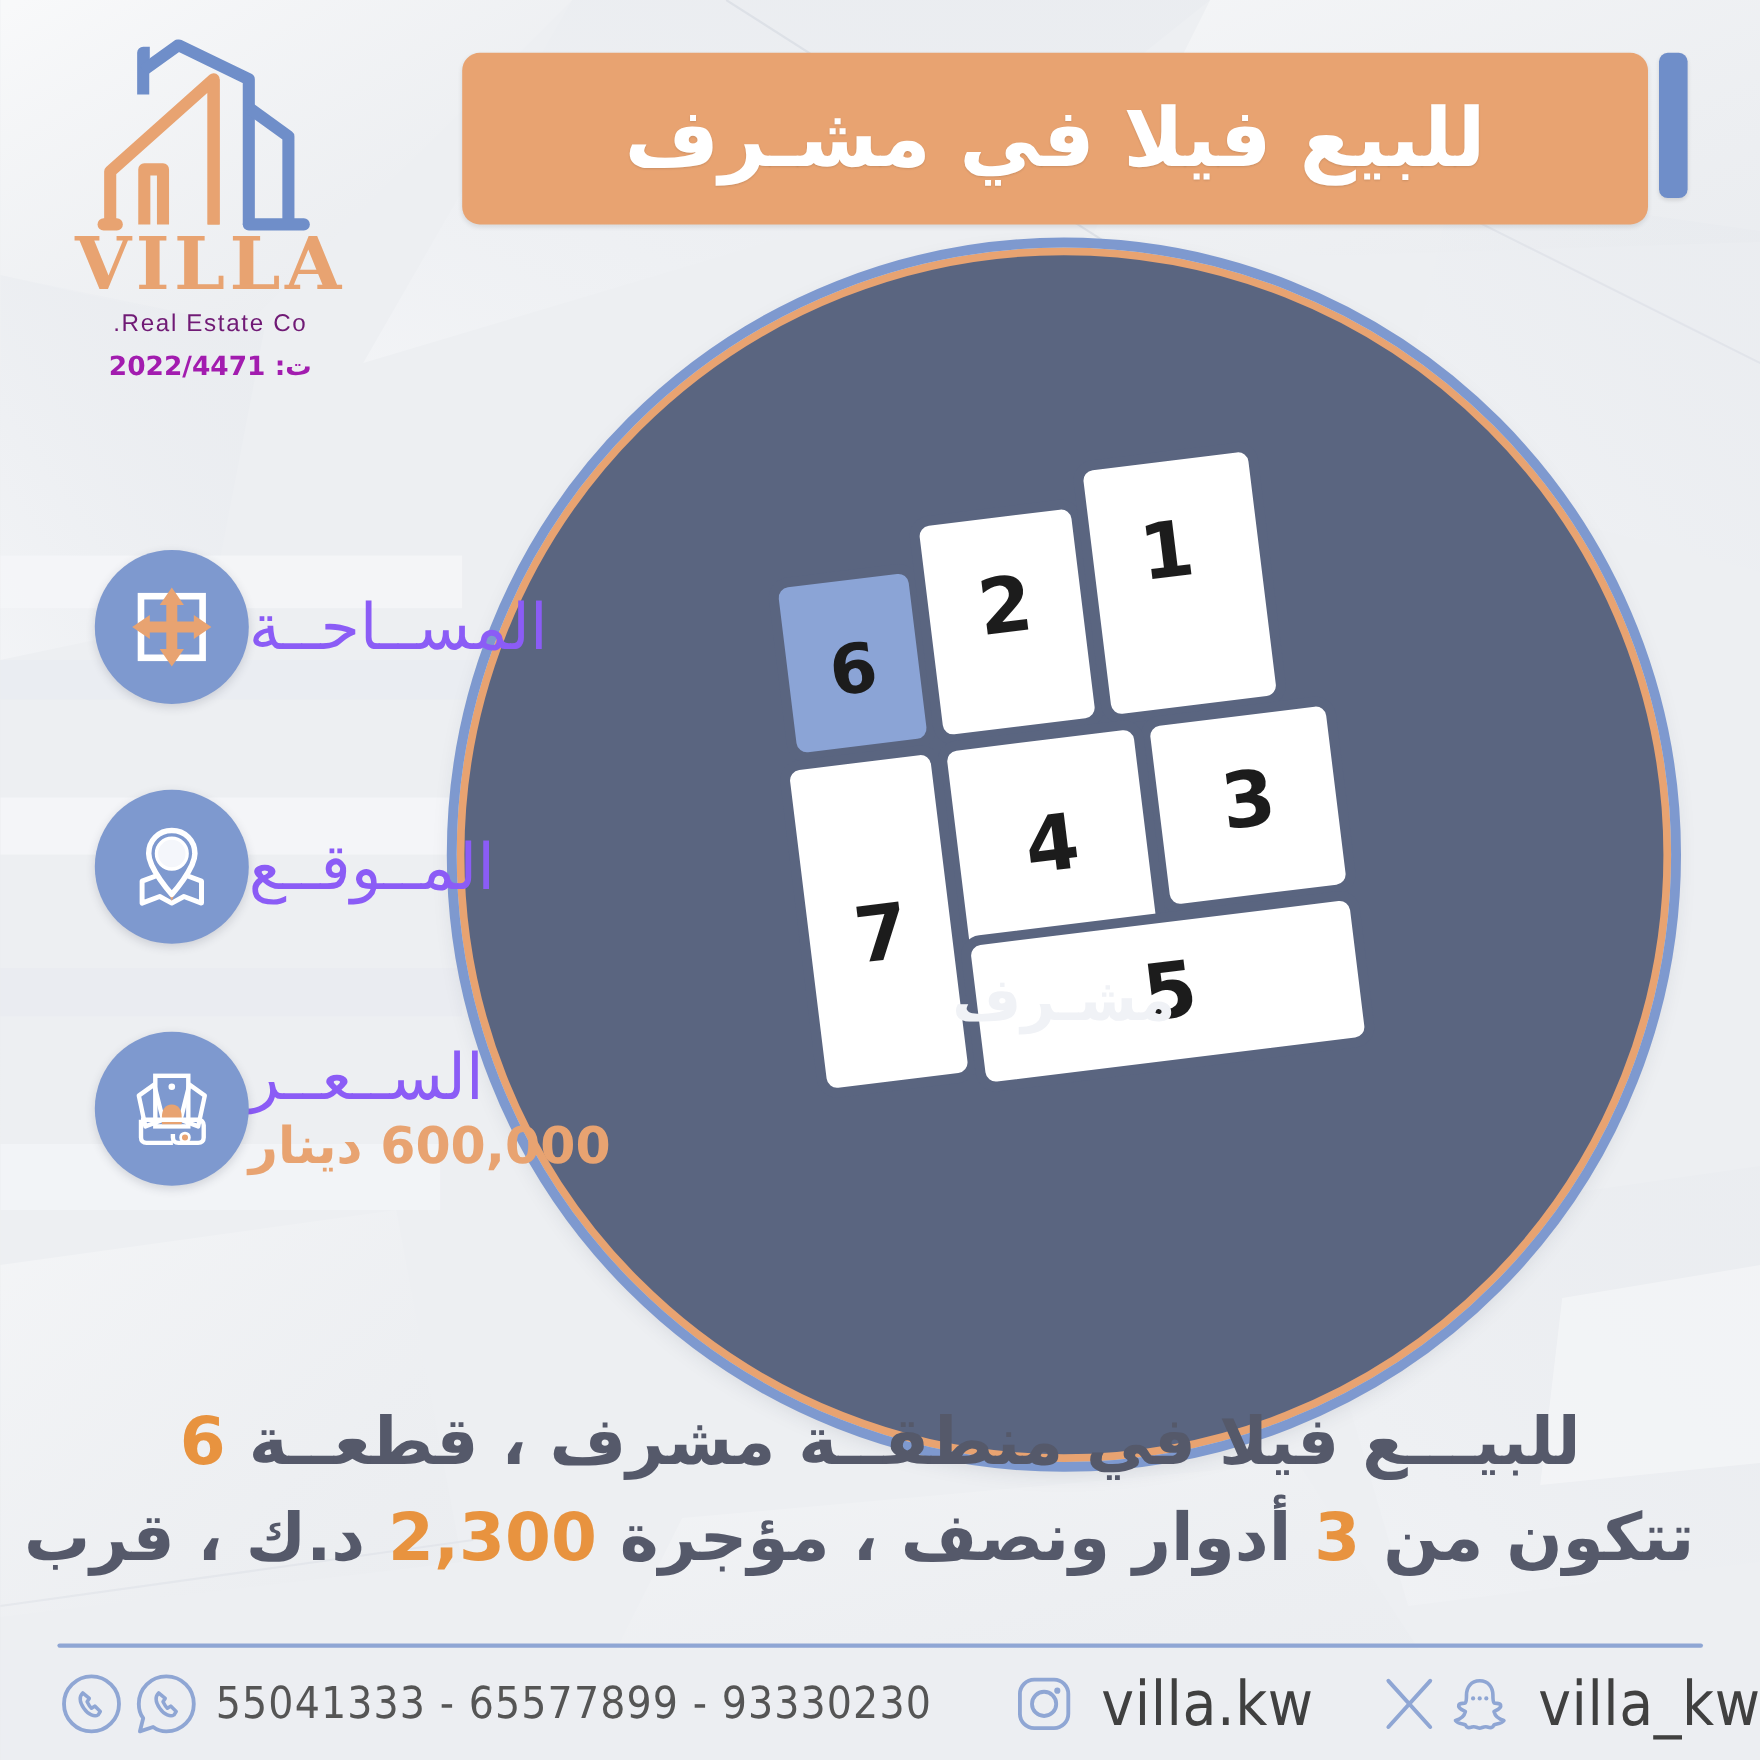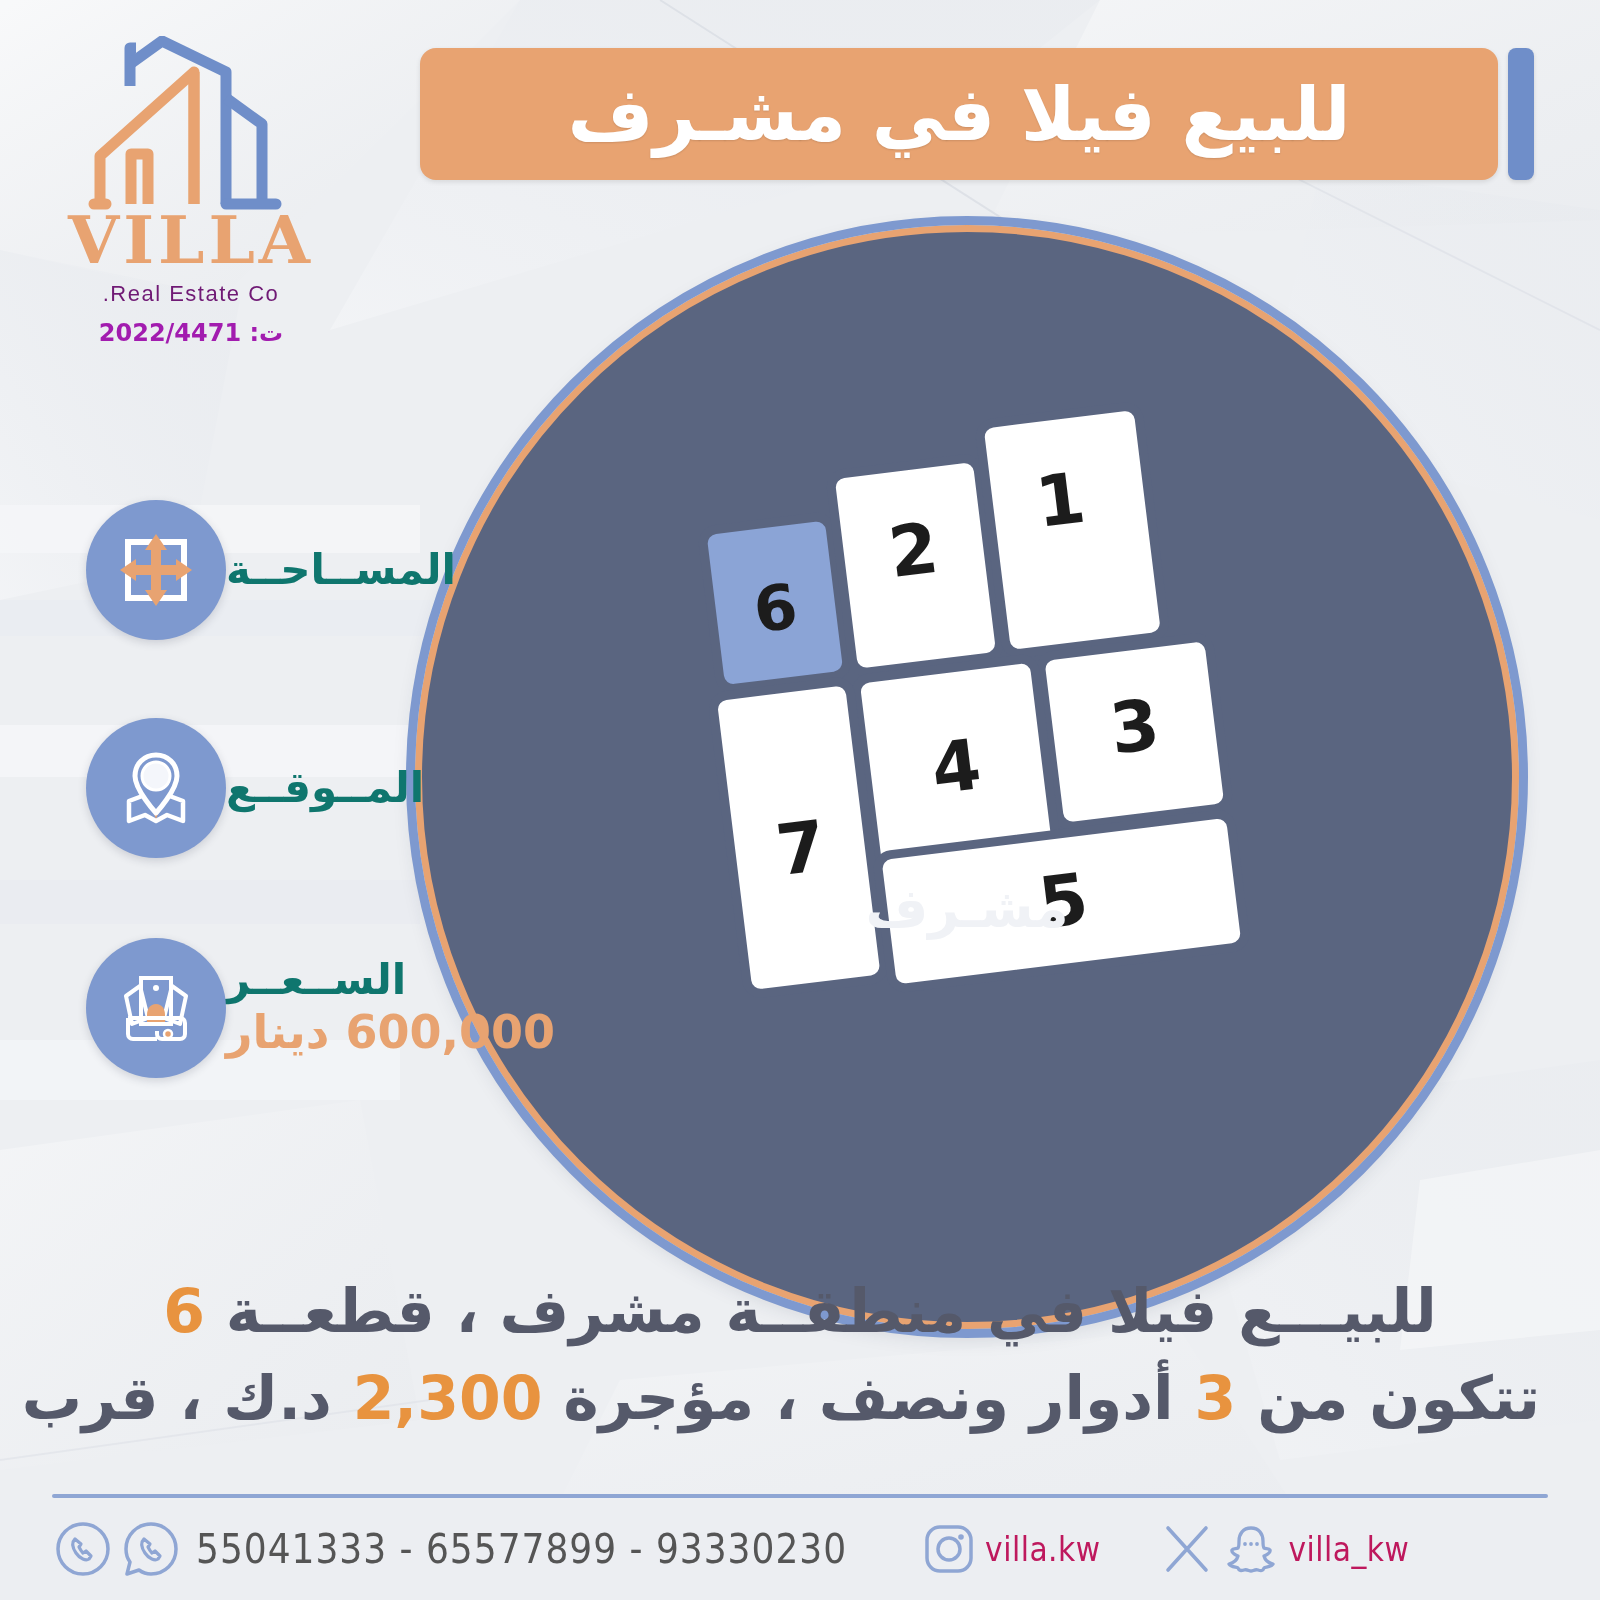--- a/index.html
+++ b/index.html
@@ -9,21 +9,21 @@
     font-family:"DejaVu Sans","Liberation Sans",sans-serif;
   }
 
   
   #bg{position:absolute;inset:0;z-index:0;overflow:hidden;background:
       linear-gradient(180deg,#f2f3f5 0%,#e9ebef 45%,#eceef1 70%,#e6e8ec 100%);}
   #bg svg{position:absolute;inset:0;width:1600px;height:1600px;}
 
   
   #header-banner{
-    position:absolute;left:420px;top:48px;width:1078px;height:132px;
+    position:absolute;left:420px;top:48px;width:1078px;height:156px;
     background:#e8a371;border-radius:16px;z-index:5;
     display:flex;align-items:center;justify-content:center;
     box-shadow:0 2px 5px rgba(0,0,0,.10);
   }
   #header-banner .htxt{
     color:#ffffff;font-size:74px;font-weight:700;letter-spacing:2px;
     white-space:nowrap;line-height:1;text-shadow:0 1px 2px rgba(0,0,0,.12);
   }
   #header-bar{
     position:absolute;left:1508px;top:48px;width:26px;height:132px;
@@ -60,21 +60,21 @@
 
   
   .feature{position:absolute;z-index:7;display:flex;align-items:center;
            flex-direction:row-reverse;}
   .feature .badge{
     width:140px;height:140px;border-radius:50%;
     background:#7e99cf;display:flex;align-items:center;justify-content:center;
     box-shadow:0 3px 9px rgba(40,50,70,.17);flex:none;
   }
   .feature .ftext{margin-right:28px;text-align:left;direction:rtl;}
-  .feature .ftitle{font-size:42px;font-weight:700;color:#0f766e;
+  .feature .ftitle{font-size:58px;font-weight:400;color:#8b5cf6;
       letter-spacing:2px;line-height:1.08;white-space:nowrap;}
   .feature .fval{font-size:46px;font-weight:700;color:#e8a371;
       line-height:1.15;margin-top:4px;white-space:nowrap;}
 
   #feature-area{left:86px;top:500px;}
   #feature-location{left:86px;top:718px;}
   #feature-price{left:86px;top:938px;}
 
   
   #connector{position:absolute;left:350px;top:430px;width:320px;height:760px;z-index:1;}
@@ -90,21 +90,21 @@
   #footer-rule{position:absolute;left:52px;top:1494px;width:1496px;height:4px;
       background:#8fa6d4;border-radius:2px;z-index:6;}
   #footer{position:absolute;left:52px;top:1506px;width:1496px;height:86px;z-index:6;
       display:flex;align-items:center;direction:ltr;}
   #footer .grp{display:flex;align-items:center;}
   #footer .ic{flex:none;display:flex;align-items:center;justify-content:center;}
   #footer .txt{font-family:"DejaVu Sans Condensed","Liberation Sans",sans-serif;
       font-size:48px;color:#5b5b5b;font-weight:400;letter-spacing:.5px;
       white-space:nowrap;}
   #footer .phones{font-size:40px;color:#555;letter-spacing:1px;margin-left:14px;}
-  #footer .handle{font-size:33px;color:#be185d;margin-left:8px;}
+  #footer .handle{font-size:56px;color:#404040;margin-left:24px;}
 </style>
 </head>
 <body>
 
 <div id="bg">
   <svg viewBox="0 0 1600 1600" xmlns="http://www.w3.org/2000/svg">
     <defs>
       <linearGradient id="gA" x1="0" y1="0" x2="1" y2="1">
         <stop offset="0%" stop-color="#ffffff" stop-opacity=".85"></stop>
         <stop offset="100%" stop-color="#e3e6ea" stop-opacity=".5"></stop>

